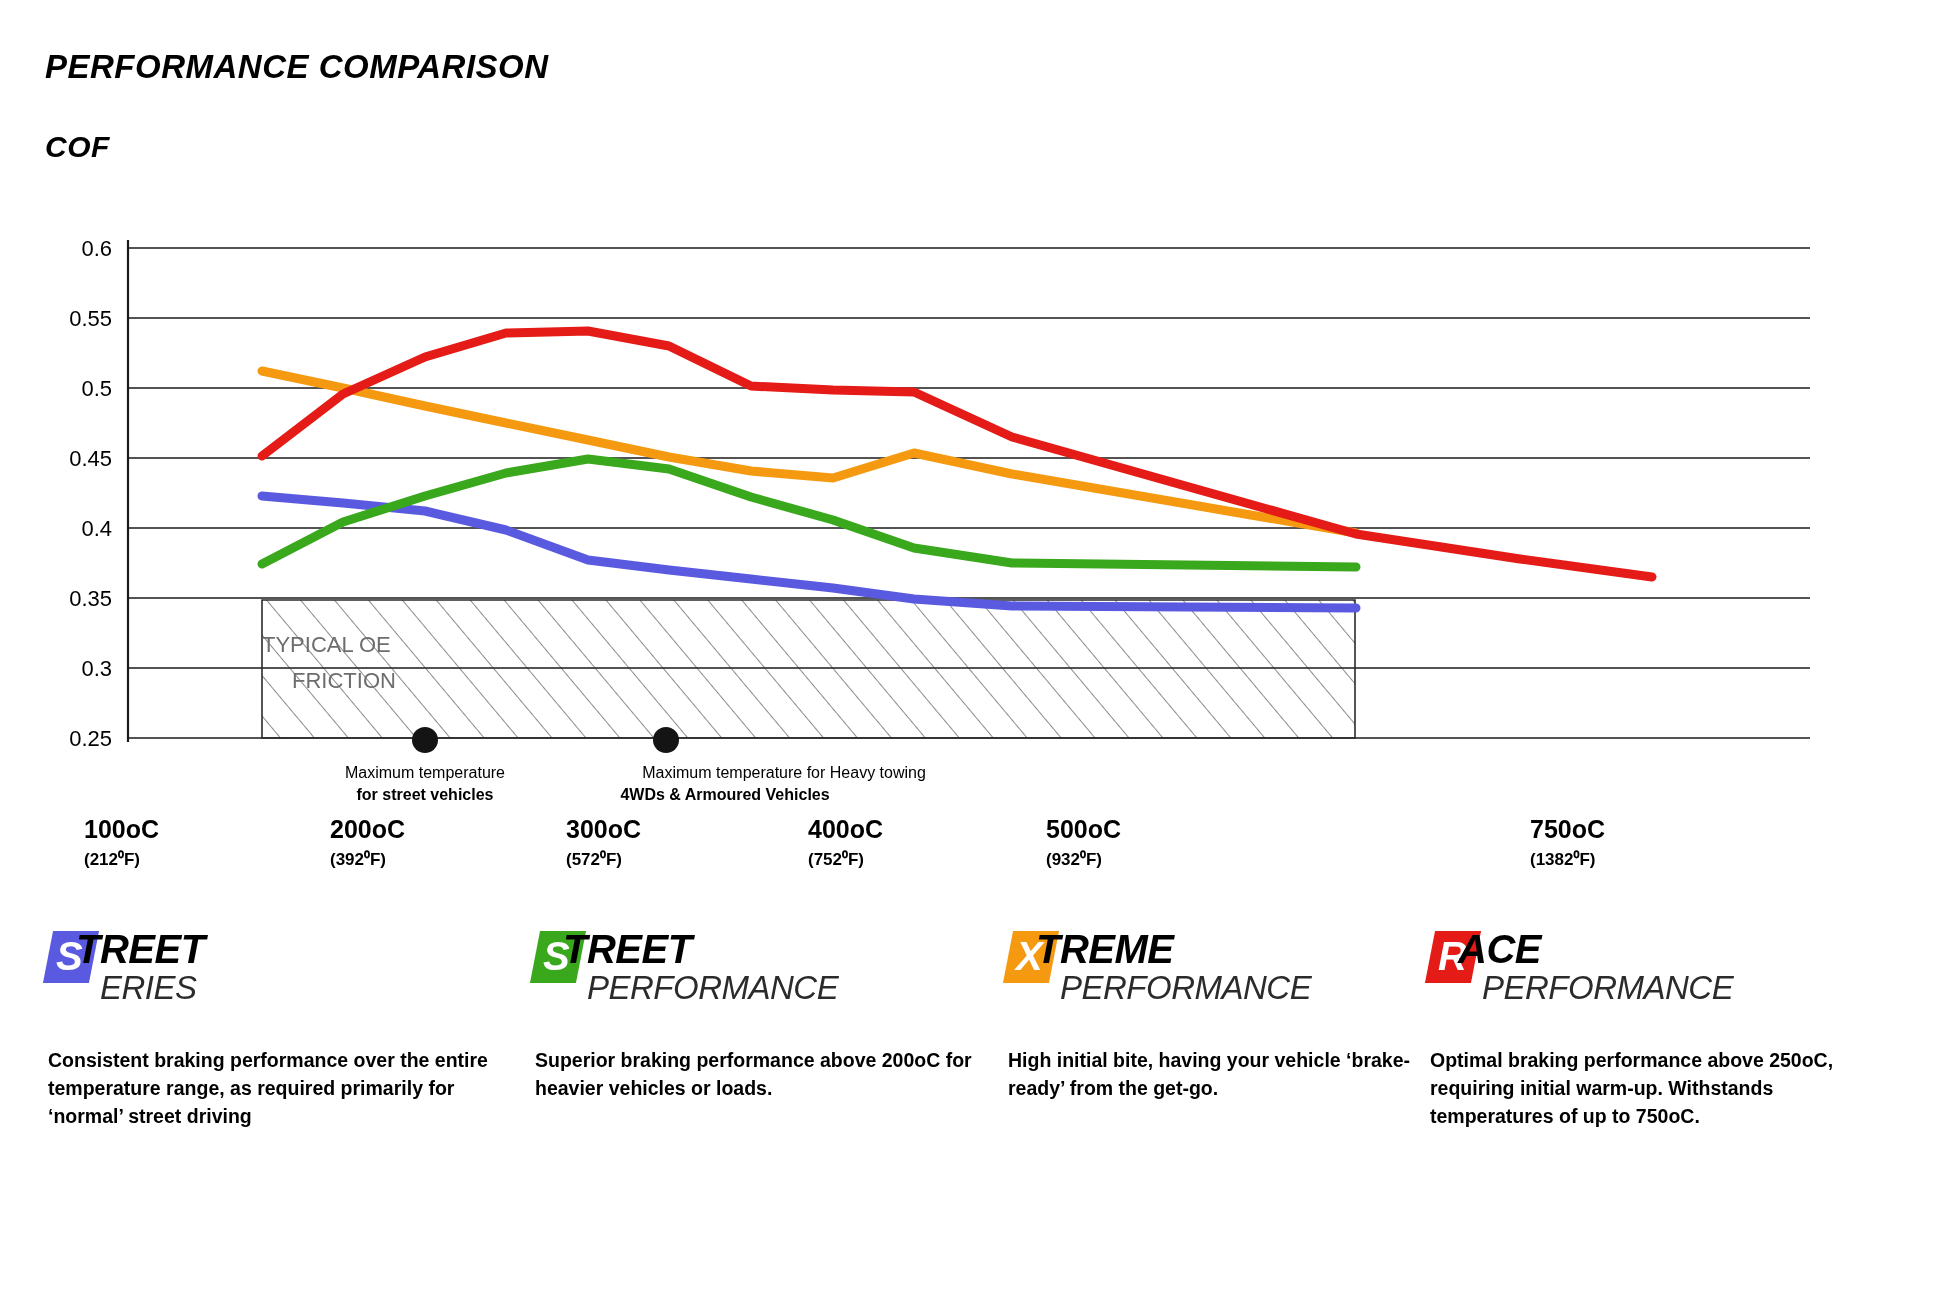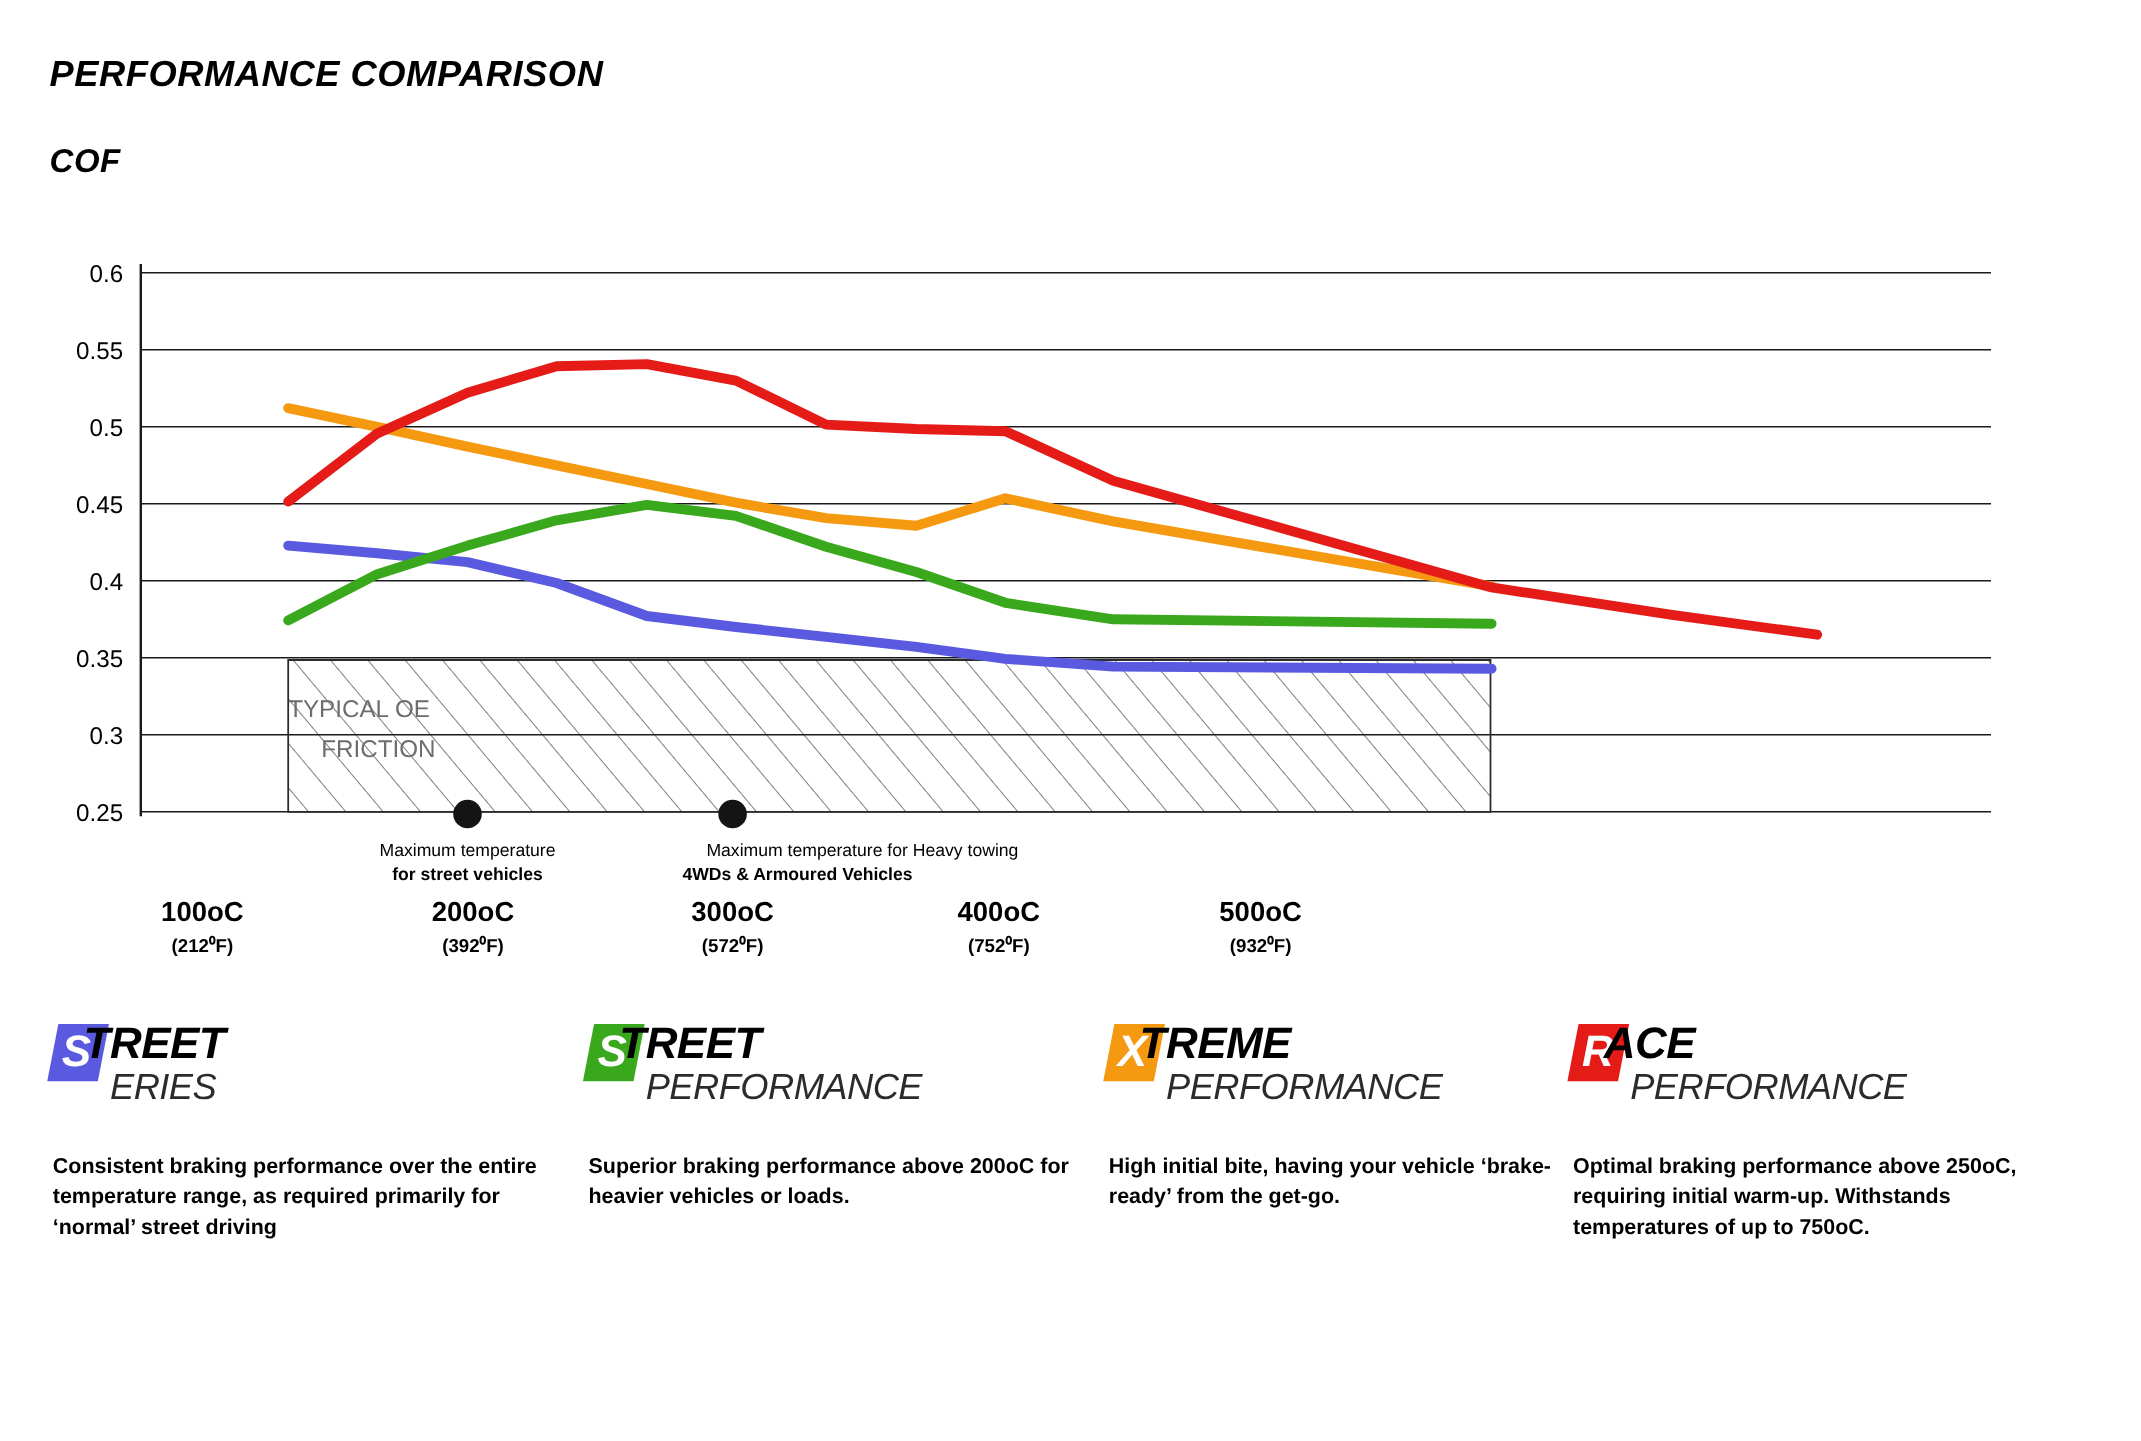--- a/index.html
+++ b/index.html
@@ -22,21 +22,21 @@
   svg{display:block;}
   .ytick{font-size:22px;fill:#000;font-family:"Liberation Sans",sans-serif;}
   .oe-text{font-size:22px;fill:#6d6d6d;font-family:"Liberation Sans",sans-serif;}
   .ann{font-size:16px;fill:#000;font-family:"Liberation Sans",sans-serif;}
   .ann-b{font-size:16px;fill:#000;font-weight:bold;font-family:"Liberation Sans",sans-serif;}
 
   .xaxis{
     position:absolute;top:815px;left:0;width:1946px;height:80px;
   }
   .xtick{
-    position:absolute;text-align:center;width:200px;
+    position:absolute;width:200px;
   }
   .xtick .c{font-size:25px;font-weight:bold;}
   .xtick .f{font-size:17px;font-weight:bold;margin-top:3px;}
 
   .legend{
     position:absolute;top:925px;left:0;width:1946px;height:340px;
   }
   .lg{
     position:absolute;top:0;width:440px;
   }
@@ -141,20 +141,24 @@
     <div class="f">(572⁰F)</div>
   </div>
   <div class="xtick" style="left:808px;">
     <div class="c">400oC</div>
     <div class="f">(752⁰F)</div>
   </div>
   <div class="xtick" style="left:1046px;">
     <div class="c">500oC</div>
     <div class="f">(932⁰F)</div>
   </div>
+  <div class="xtick" style="left:1530px;">
+    <div class="c">750oC</div>
+    <div class="f">(1382⁰F)</div>
+  </div>
 </div>
 
 <div class="legend">
 
   <div class="lg" style="left:48px;">
     <div class="logo">
       <div class="badge" style="background:#5a5ae0;">
         <span>S</span>
       </div>
       <div class="word1">TREET</div>

